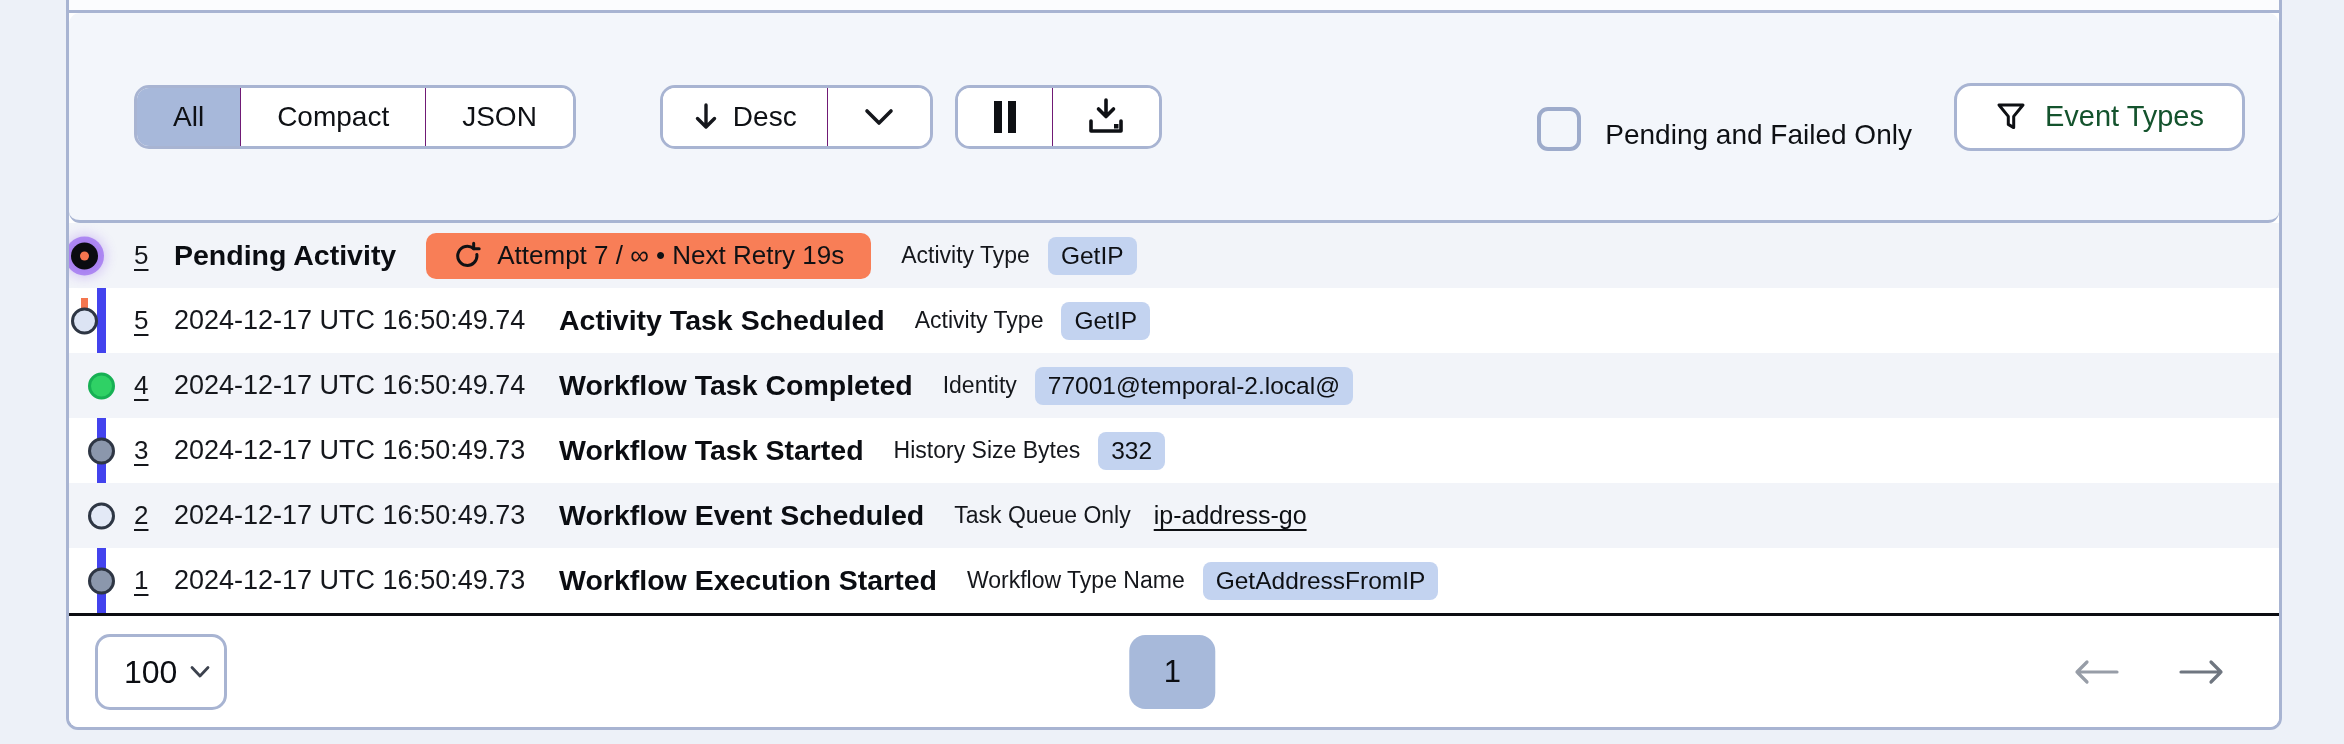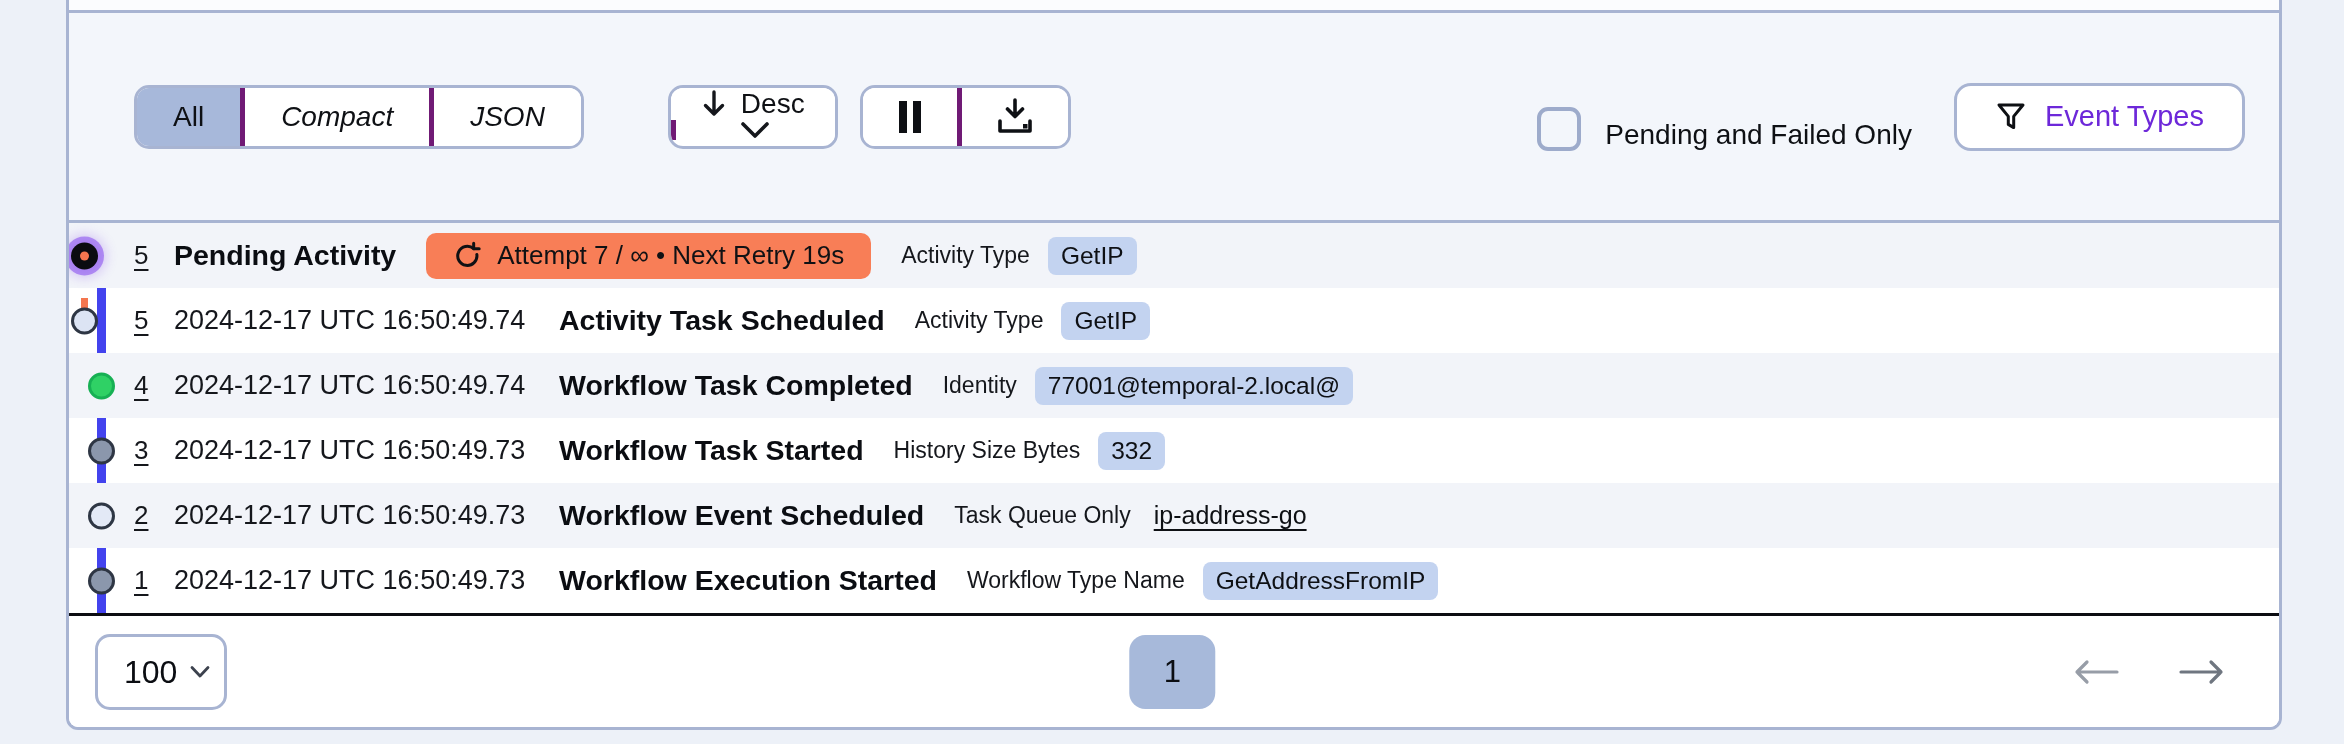--- a/index.html
+++ b/index.html
@@ -23,52 +23,53 @@
   }
   .prev-strip { height:36px; background:#fbfcfe; border-bottom:3px solid #a8b4d2; }
 
   
   .toolbar {
     height:210px; background:#f3f6fb;
     border-bottom:3px solid #a8b4d2;
     display:flex; align-items:center;
     padding:0 34px 0 65px;
     flex-shrink:0;
+    border-radius:11px;
   }
   .btn-group {
     display:flex; align-items:stretch; height:64px;
     background:#ffffff; border:3px solid #a8b4d2; border-radius:15px;
     overflow:hidden;
   }
   .seg {
     display:flex; align-items:center; justify-content:center;
     padding:0 36px; font-size:28px; color:#0e1014; cursor:pointer;
     background:#ffffff;
   }
-  .seg + .seg { border-left:5px solid #701a75;font-style:italic; }
+  .seg + .seg { border-left:1px solid #701a75; }
   .seg.selected { background:#a7b8da; }
   .seg .ic { display:flex; align-items:center; }
-  .group-desc { margin-left:84px;flex-direction:column; }
+  .group-desc { margin-left:84px; }
   .group-feed { margin-left:22px; }
   .seg-desc { gap:14px; padding:0 30px; }
   .seg-chevron { padding:0 34px; }
   .seg-icon { padding:0 33px; }
 
   .right-zone { margin-left:auto; display:flex; align-items:flex-end; }
   .checkbox {
     width:44px; height:44px; border:4px solid #9dabcb; border-radius:11px;
     background:transparent; cursor:pointer; flex-shrink:0;
   }
   .cb-label { margin-left:24px; font-size:28px; color:#0e1014; white-space:nowrap; }
   .event-types-btn {
     margin-left:42px;
     display:flex; align-items:center; gap:18px;
     height:68px; padding:0 38px;
     background:#ffffff; border:3px solid #a8b4d2; border-radius:17px;
-    font-size:29px; color:#6d28d9; cursor:pointer;
+    font-size:29px; color:#14532d; cursor:pointer;
   }
 
   
   .rows {
     position:relative; flex-shrink:0;
     background:#ffffff;
     border-bottom:3px solid #0c0d12;
   }
   .t-line {
     position:absolute; left:28px; top:0; bottom:0; width:9px;

